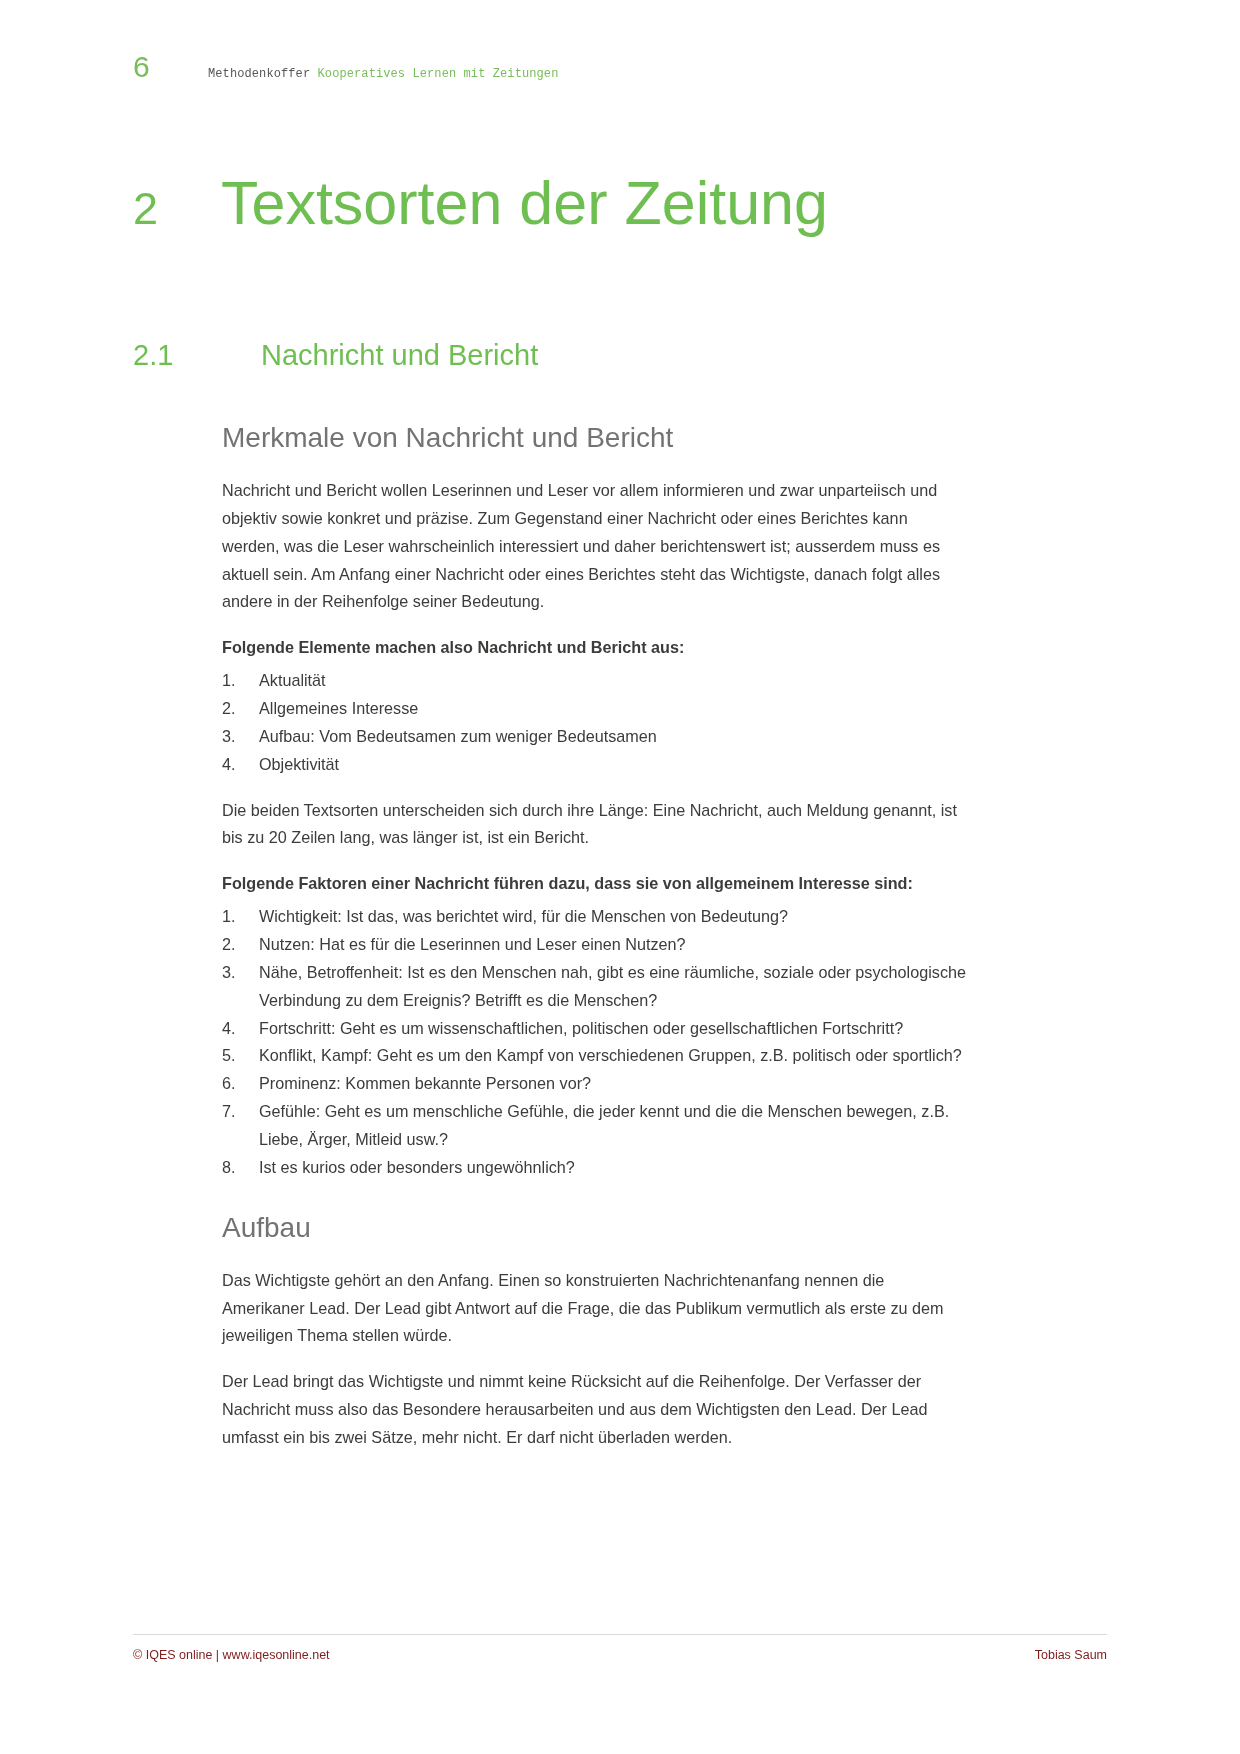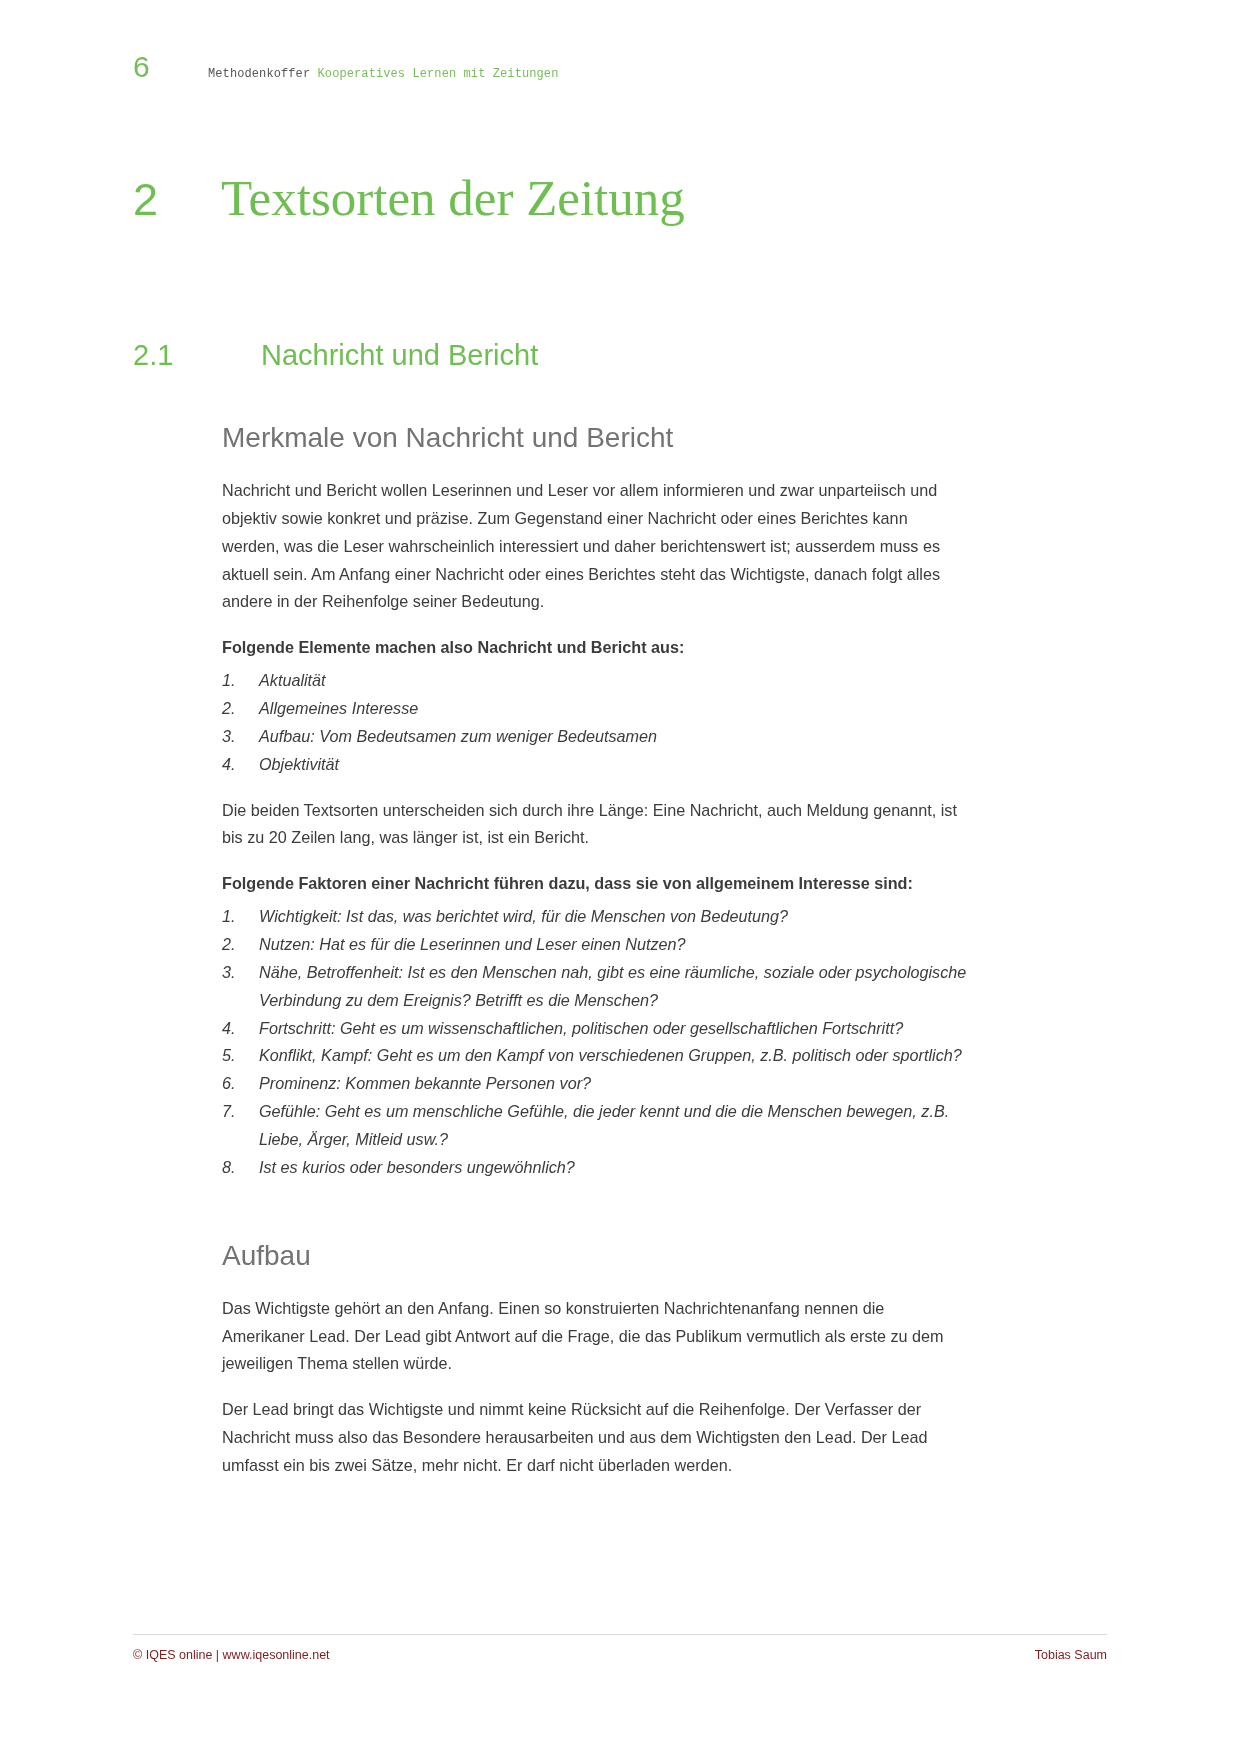--- a/index.html
+++ b/index.html
@@ -58,24 +58,23 @@
     align-items: baseline;
     color: #6fbe52;
   }
   .chapter-num {
     font-size: 45px;
     font-weight: 400;
     width: 88px;
     line-height: 1.1;
   }
   .chapter-name {
-    font-size: 51px;
+    font-size: 61px;
     font-weight: 400;
     line-height: 1.1;
-    font-family: Liberation Serif, serif;
   }
 
   
   .section {
     position: absolute;
     top: 338px;
     left: 133px;
     right: 133px;
     display: flex;
     align-items: baseline;
@@ -100,21 +99,21 @@
     width: 745px;
   }
   h3.sub {
     font-size: 28px;
     font-weight: 400;
     color: #737373;
     margin: 0 0 22px 0;
     line-height: 1.25;
   }
   h3.sub.spaced {
-    margin-top: 56px;
+    margin-top: 28px;
   }
   p {
     font-size: 16.2px;
     line-height: 1.72;
     margin: 0 0 18px 0;
     color: #3c3c3b;
   }
   p.lead-in {
     font-weight: bold;
     margin-bottom: 5px;
@@ -125,21 +124,20 @@
     list-style: none;
     counter-reset: li;
   }
   ol.numlist li {
     font-size: 16.2px;
     line-height: 1.72;
     position: relative;
     padding-left: 37px;
     margin: 0;
     color: #3c3c3b;
-    font-style: italic;
   }
   ol.numlist li::before {
     counter-increment: li;
     content: counter(li) ".";
     position: absolute;
     left: 0;
     top: 0;
     width: 28px;
     text-align: left;
   }

